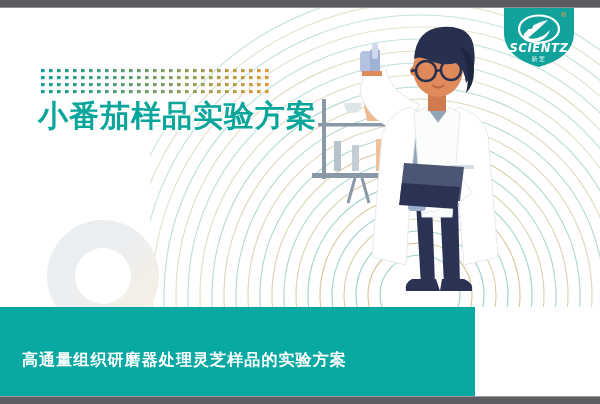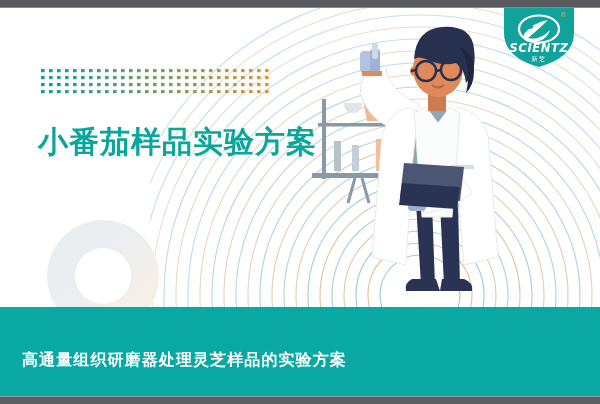--- a/index.html
+++ b/index.html
@@ -59,21 +59,21 @@
 
   
   .dotgrid{
     position:absolute;left:41px;top:62px;
     width:232px;height:28px;
     z-index:6;
   }
 
   
   .headline{
-    position:absolute;left:38px;top:114px;
+    position:absolute;left:38px;top:88px;
     z-index:20;
   }
   .headline .line{
     font-family:"DejaVu Sans","Liberation Sans",sans-serif;
     font-weight:700;
     font-size:30px;
     line-height:41px;
     letter-spacing:1px;
     color:#0aa69c;
     white-space:nowrap;
@@ -93,21 +93,21 @@
   
   .illus{
     position:absolute;left:300px;top:0px;
     width:300px;height:300px;
     z-index:10;
   }
 
   
   .banner{
     position:absolute;left:0;bottom:0;
-    width:600px;height:97px;
+    width:475px;height:97px;
     background:#0aa8a3;
     z-index:50;
     display:flex;align-items:center;
   }
   .banner-text{
     color:#ffffff;
     font-size:16px;
     font-weight:600;
     letter-spacing:1.1px;
     margin-left:22px;

